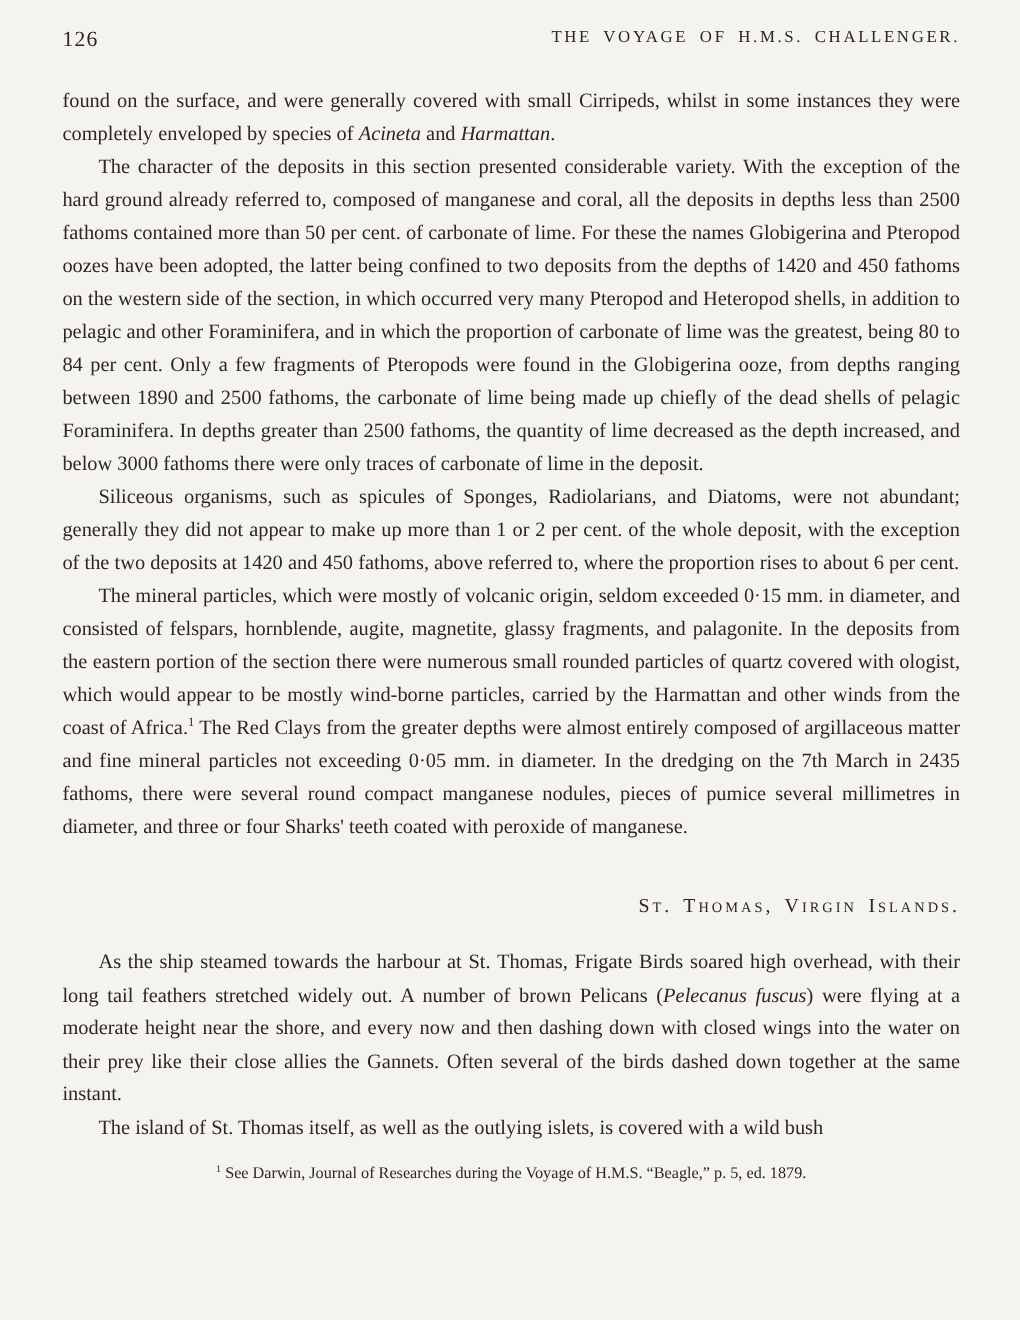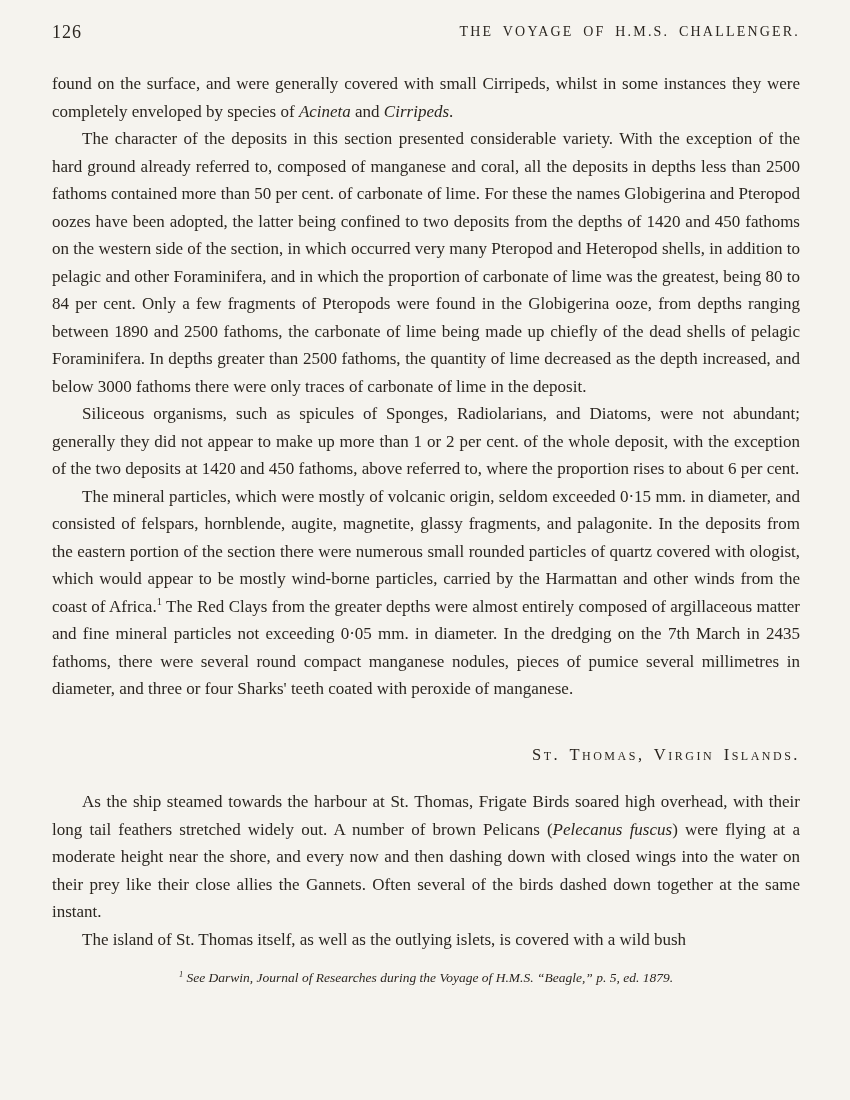--- a/index.html
+++ b/index.html
@@ -63,35 +63,34 @@
   sup {
     font-size: 0.62em;
     vertical-align: super;
     line-height: 0;
   }
   .footnote {
     margin-top: 16px;
     font-size: 13.5px;
     line-height: 18px;
     text-align: center;
-    font-style: italic;
   }
 </style>
 </head>
 <body>
 
 <div class="page">
 
   <header class="running-head">
     <span class="page-num">126</span>
     <span class="running-title">THE VOYAGE OF H.M.S. CHALLENGER.</span>
   </header>
 
   <main class="body-text">
-    <p class="para no-indent"><span>found on the surface, and were generally covered with small Cirripeds, whilst in some instances they were completely enveloped by species of </span><em>Acineta</em><span> and </span><em>Cirripeds</em><span>.</span></p>
+    <p class="para no-indent"><span>found on the surface, and were generally covered with small Cirripeds, whilst in some instances they were completely enveloped by species of </span><em>Acineta</em><span> and </span><em>Harmattan</em><span>.</span></p>
     <p class="para"><span>The character of the deposits in this section presented considerable variety. With the exception of the hard ground already referred to, composed of manganese and coral, all the deposits in depths less than 2500 fathoms contained more than 50 per cent. of carbonate of lime. For these the names Globigerina and Pteropod oozes have been adopted, the latter being confined to two deposits from the depths of 1420 and 450 fathoms on the western side of the section, in which occurred very many Pteropod and Heteropod shells, in addition to pelagic and other Foraminifera, and in which the proportion of carbonate of lime was the greatest, being 80 to 84 per cent. Only a few fragments of Pteropods were found in the Globigerina ooze, from depths ranging between 1890 and 2500 fathoms, the carbonate of lime being made up chiefly of the dead shells of pelagic Foraminifera. In depths greater than 2500 fathoms, the quantity of lime decreased as the depth increased, and below 3000 fathoms there were only traces of carbonate of lime in the deposit.</span></p>
     <p class="para"><span>Siliceous organisms, such as spicules of Sponges, Radiolarians, and Diatoms, were not abundant; generally they did not appear to make up more than 1 or 2 per cent. of the whole deposit, with the exception of the two deposits at 1420 and 450 fathoms, above referred to, where the proportion rises to about 6 per cent.</span></p>
     <p class="para"><span>The mineral particles, which were mostly of volcanic origin, seldom exceeded 0·15 mm. in diameter, and consisted of felspars, hornblende, augite, magnetite, glassy fragments, and palagonite. In the deposits from the eastern portion of the section there were numerous small rounded particles of quartz covered with ologist, which would appear to be mostly wind-borne particles, carried by the Harmattan and other winds from the coast of Africa.</span><sup>1</sup><span> The Red Clays from the greater depths were almost entirely composed of argillaceous matter and fine mineral particles not exceeding 0·05 mm. in diameter. In the dredging on the 7th March in 2435 fathoms, there were several round compact manganese nodules, pieces of pumice several millimetres in diameter, and three or four Sharks' teeth coated with peroxide of manganese.</span></p>
 
     <h2 class="section-heading">St. Thomas, Virgin Islands.</h2>
 
     <p class="para"><span>As the ship steamed towards the harbour at St. Thomas, Frigate Birds soared high overhead, with their long tail feathers stretched widely out. A number of brown Pelicans (</span><em>Pelecanus fuscus</em><span>) were flying at a moderate height near the shore, and every now and then dashing down with closed wings into the water on their prey like their close allies the Gannets. Often several of the birds dashed down together at the same instant.</span></p>
     <p class="para"><span>The island of St. Thomas itself, as well as the outlying islets, is covered with a wild bush</span></p>
   </main>
 

